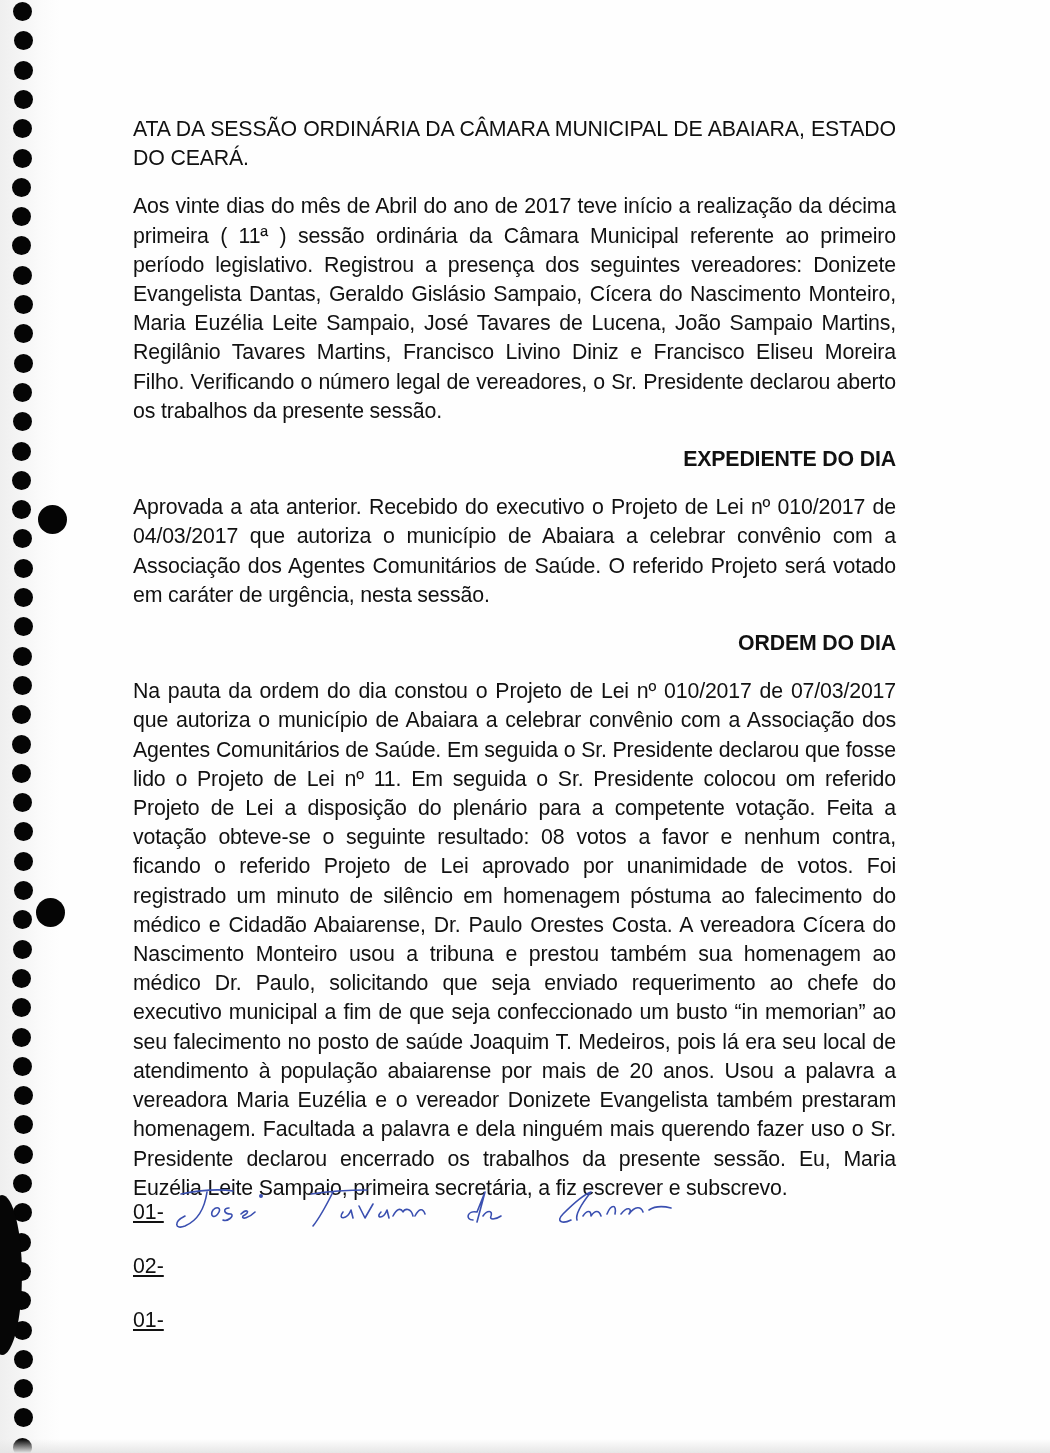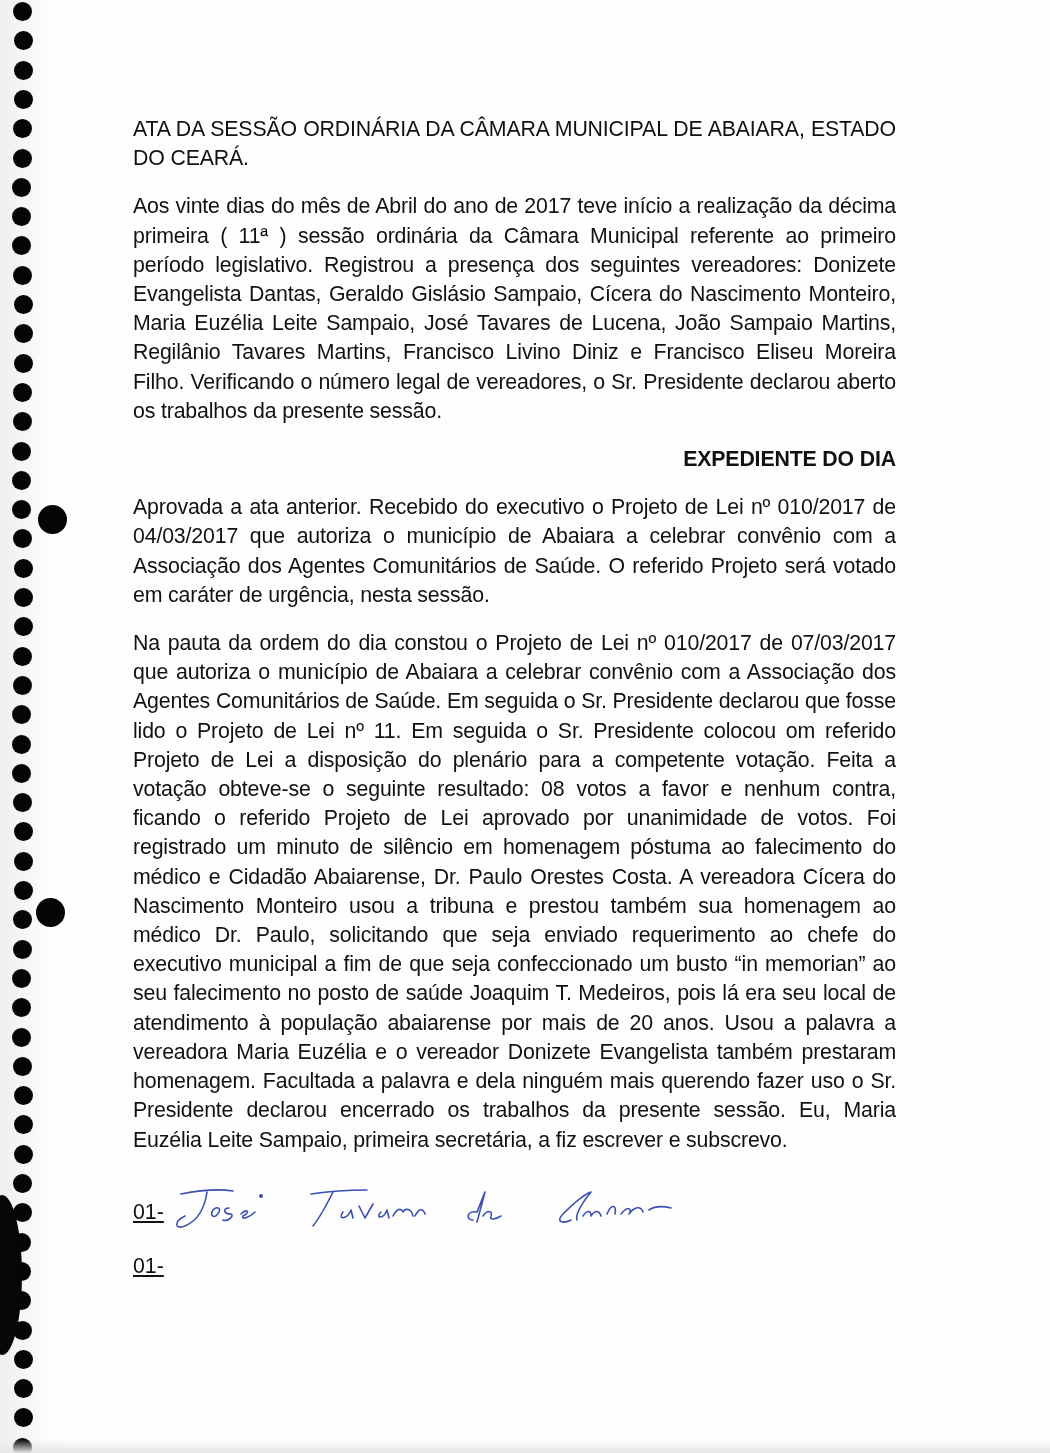--- a/index.html
+++ b/index.html
@@ -163,20 +163,21 @@
     </div>
   <div class="binding-stain"></div>
 
   <div class="content">
     <p class="title">ATA DA SESSÃO ORDINÁRIA DA CÂMARA MUNICIPAL DE ABAIARA, ESTADO DO CEARÁ.</p>
     <p class="para">Aos vinte dias do mês de Abril do ano de 2017 teve início a realização da décima primeira ( 11ª ) sessão ordinária da Câmara Municipal referente ao primeiro período legislativo. Registrou a presença dos seguintes vereadores: Donizete Evangelista Dantas, Geraldo Gislásio Sampaio, Cícera do Nascimento Monteiro, Maria Euzélia Leite Sampaio, José Tavares de Lucena, João Sampaio Martins, Regilânio Tavares Martins, Francisco Livino Diniz e Francisco Eliseu Moreira Filho. Verificando o número legal de vereadores, o Sr. Presidente declarou aberto os trabalhos da presente sessão.</p>
 
     <h2 class="heading">EXPEDIENTE DO DIA</h2>
     <p class="para">Aprovada a ata anterior. Recebido do executivo o Projeto de Lei nº 010/2017 de 04/03/2017 que autoriza o município de Abaiara a celebrar convênio com a Associação dos Agentes Comunitários de Saúde. O referido Projeto será votado em caráter de urgência, nesta sessão.</p>
 
+    <h2 class="heading">ORDEM DO DIA</h2>
     <p class="para">Na pauta da ordem do dia constou o Projeto de Lei nº 010/2017 de 07/03/2017 que autoriza o município de Abaiara a celebrar convênio com a Associação dos Agentes Comunitários de Saúde. Em seguida o Sr. Presidente declarou que fosse lido o Projeto de Lei nº 11. Em seguida o Sr. Presidente colocou om referido Projeto de Lei a disposição do plenário para a competente votação. Feita a votação obteve-se o seguinte resultado: 08 votos a favor e nenhum contra, ficando o referido Projeto de Lei aprovado por unanimidade de votos. Foi registrado um minuto de silêncio em homenagem póstuma ao falecimento do médico e Cidadão Abaiarense, Dr. Paulo Orestes Costa. A vereadora Cícera do Nascimento Monteiro usou a tribuna e prestou também sua homenagem ao médico Dr. Paulo, solicitando que seja enviado requerimento ao chefe do executivo municipal a fim de que seja confeccionado um busto “in memorian” ao seu falecimento no posto de saúde Joaquim T. Medeiros, pois lá era seu local de atendimento à população abaiarense por mais de 20 anos. Usou a palavra a vereadora Maria Euzélia e o vereador Donizete Evangelista também prestaram homenagem. Facultada a palavra e dela ninguém mais querendo fazer uso o Sr. Presidente declarou encerrado os trabalhos da presente sessão. Eu, Maria Euzélia Leite Sampaio, primeira secretária, a fiz escrever e subscrevo.</p>
   </div>
 
   <div class="sig-list">
     <div class="sig-row">
       <span class="sig-num">01-</span>
       <svg class="signature" width="520" height="50" viewBox="0 0 520 50">
         <g fill="none" stroke="#3a4fb0" stroke-width="1.6" stroke-linecap="round" stroke-linejoin="round">
 
           <path d="M10 8 C 30 4, 50 3, 62 5"></path>
@@ -201,18 +202,21 @@
 
           <path d="M400 34 C 392 38, 384 36, 392 28 C 402 18, 414 8, 420 6 C 412 16, 404 28, 406 34"></path>
           <path d="M412 30 C 416 24, 420 24, 420 30 C 424 24, 428 24, 430 30"></path>
           <path d="M436 28 C 440 18, 446 18, 444 28"></path>
           <path d="M450 28 C 456 20, 462 22, 458 28 C 464 20, 470 20, 472 26"></path>
           <path d="M478 24 C 484 20, 492 20, 500 22"></path>
         </g>
       </svg>
     </div>
     <div class="sig-row">
+      <span class="sig-num">02-</span>
+    </div>
+    <div class="sig-row">
       <span class="sig-num">01-</span>
     </div>
   </div>
 
   <div class="bottom-shade"></div>
 </div>
 
 </body></html>

